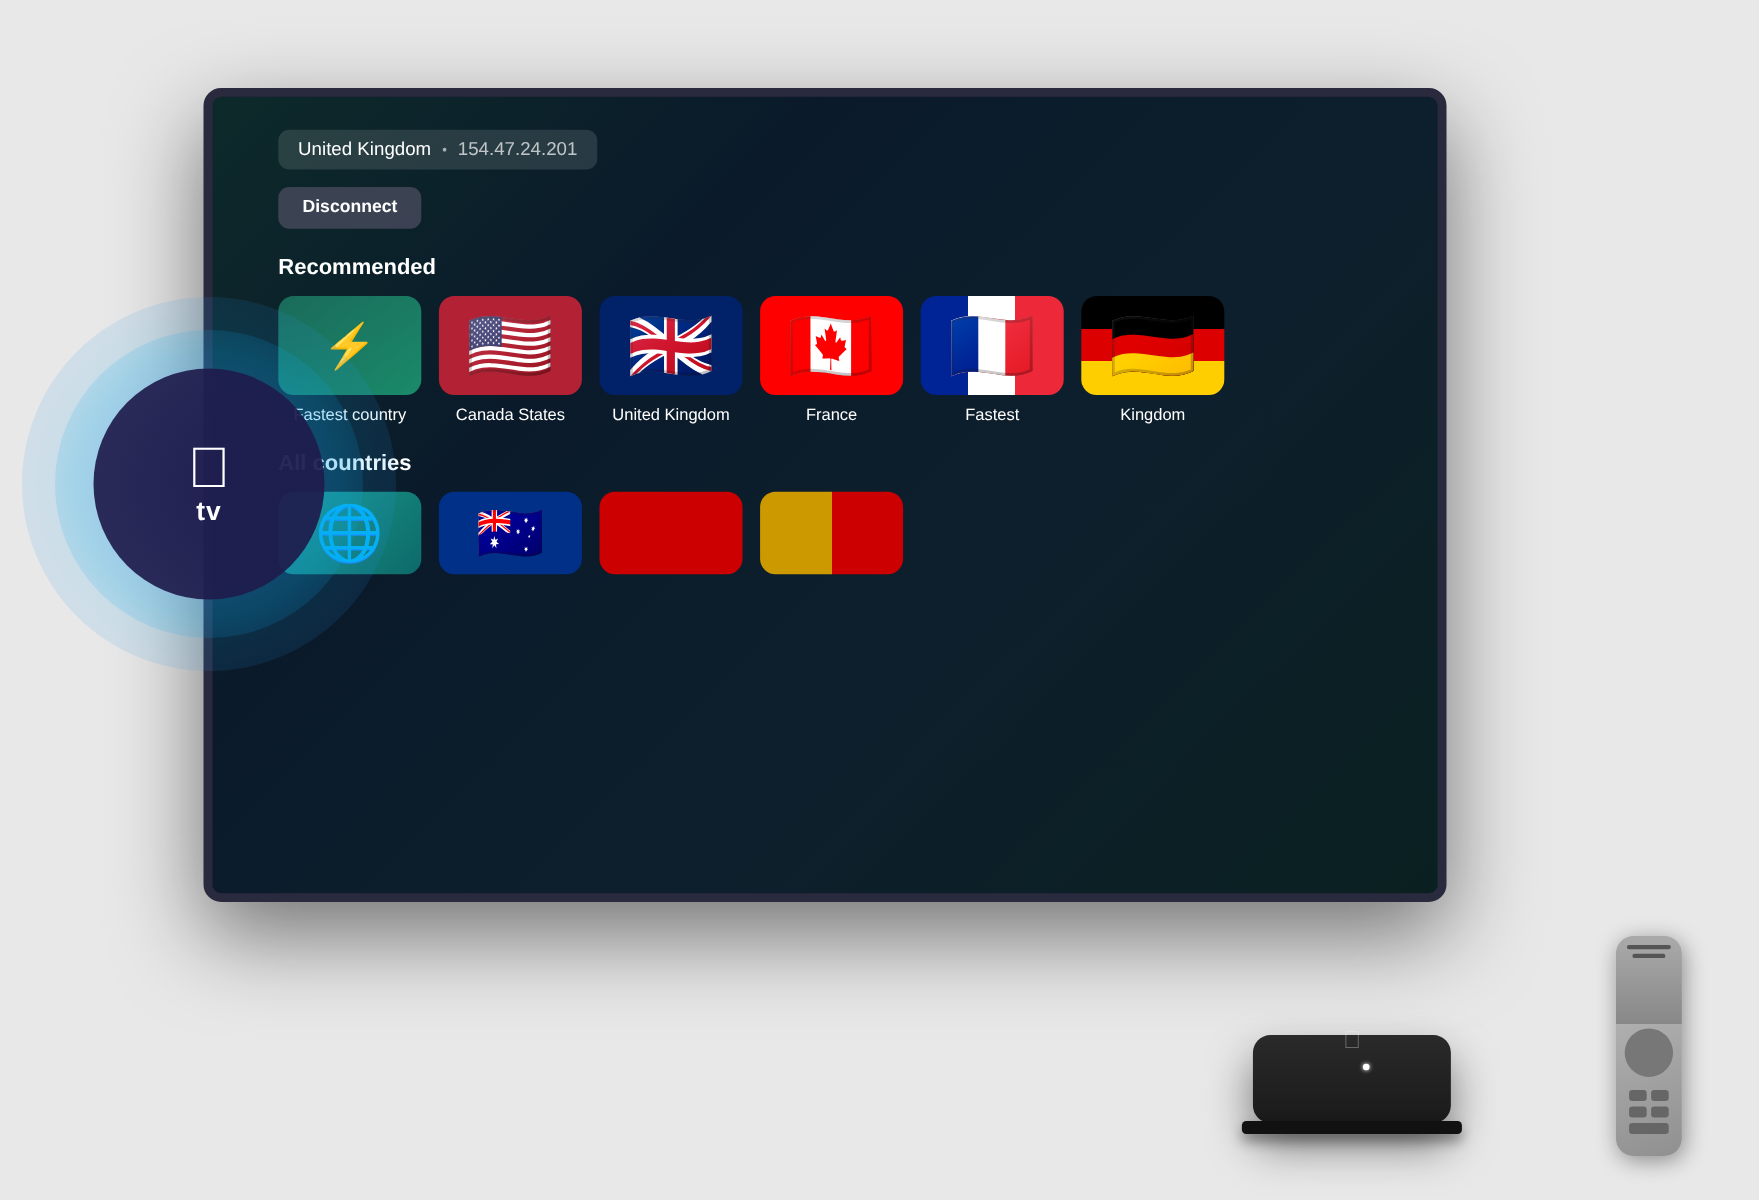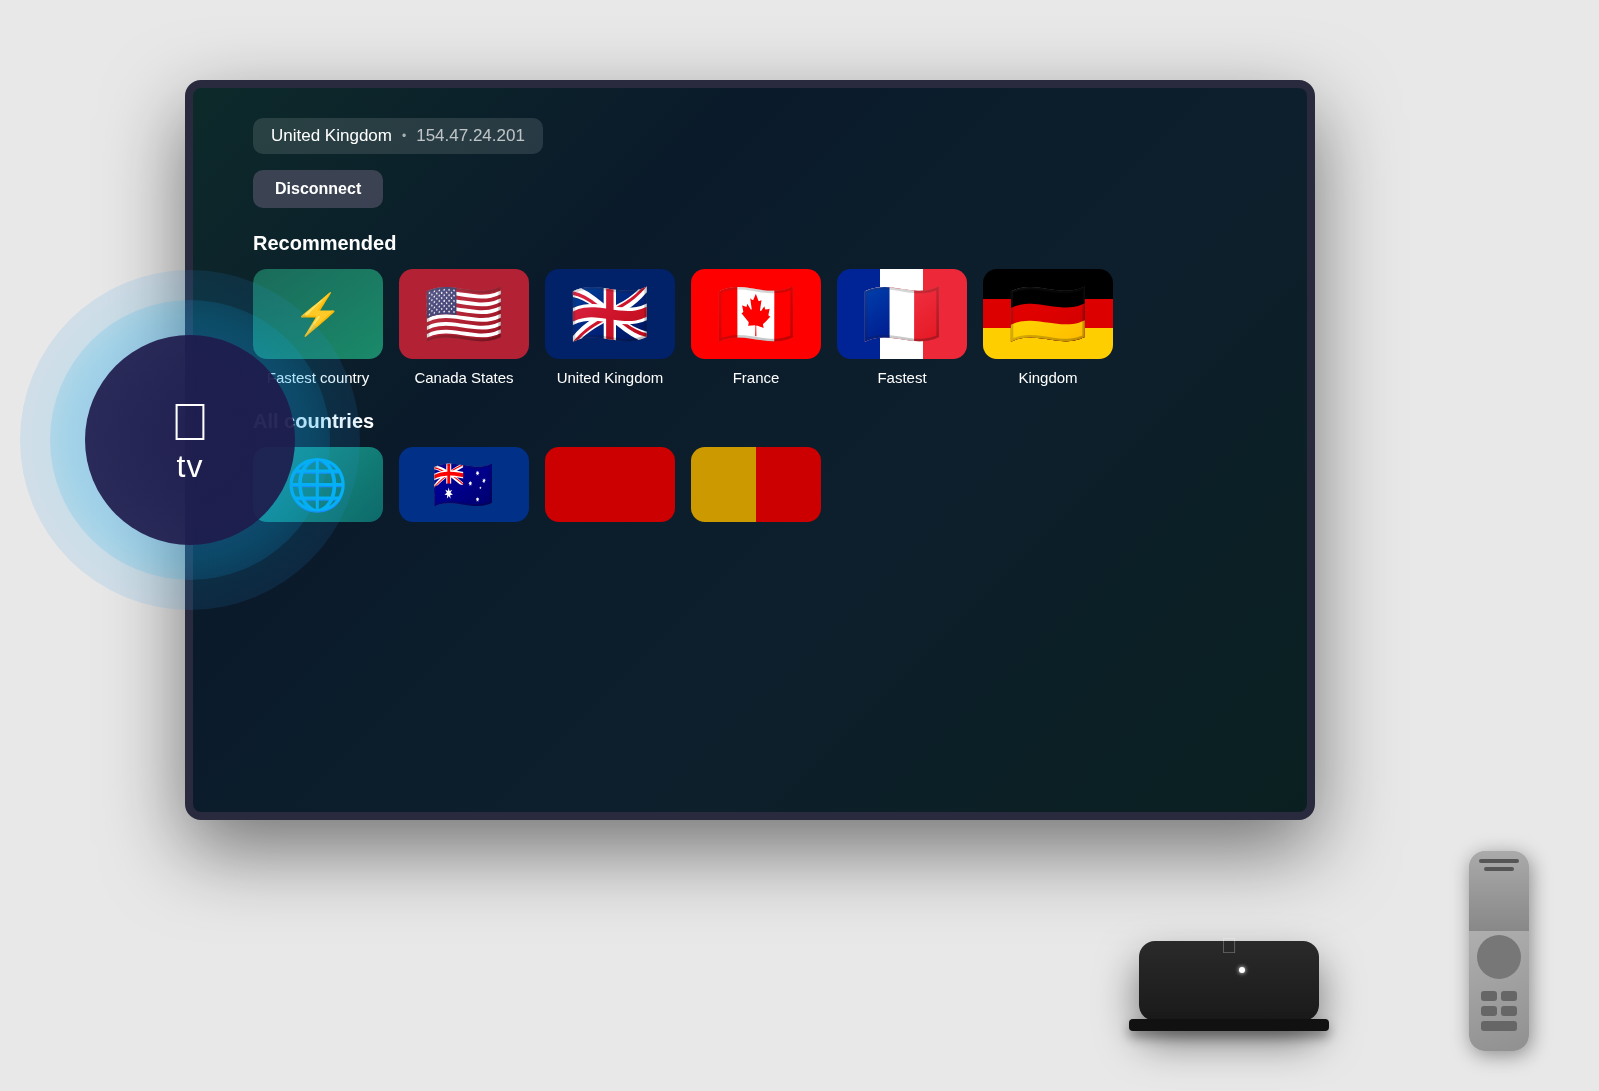--- a/index.html
+++ b/index.html
@@ -47,22 +47,22 @@
       justify-content: center;
       flex-direction: column;
     }
     .appletv-logo {
       color: white;
       font-size: 52px;
       line-height: 1;
     }
     .appletv-text {
       color: white;
-      font-size: 32px;
-      font-weight: 400;
+      font-size: 24px;
+      font-weight: 700;
       letter-spacing: 1px;
     }
 
     
     .tv-screen-wrapper {
       position: absolute;
       top: 80px;
       left: 185px;
       width: 1130px;
       height: 740px;

